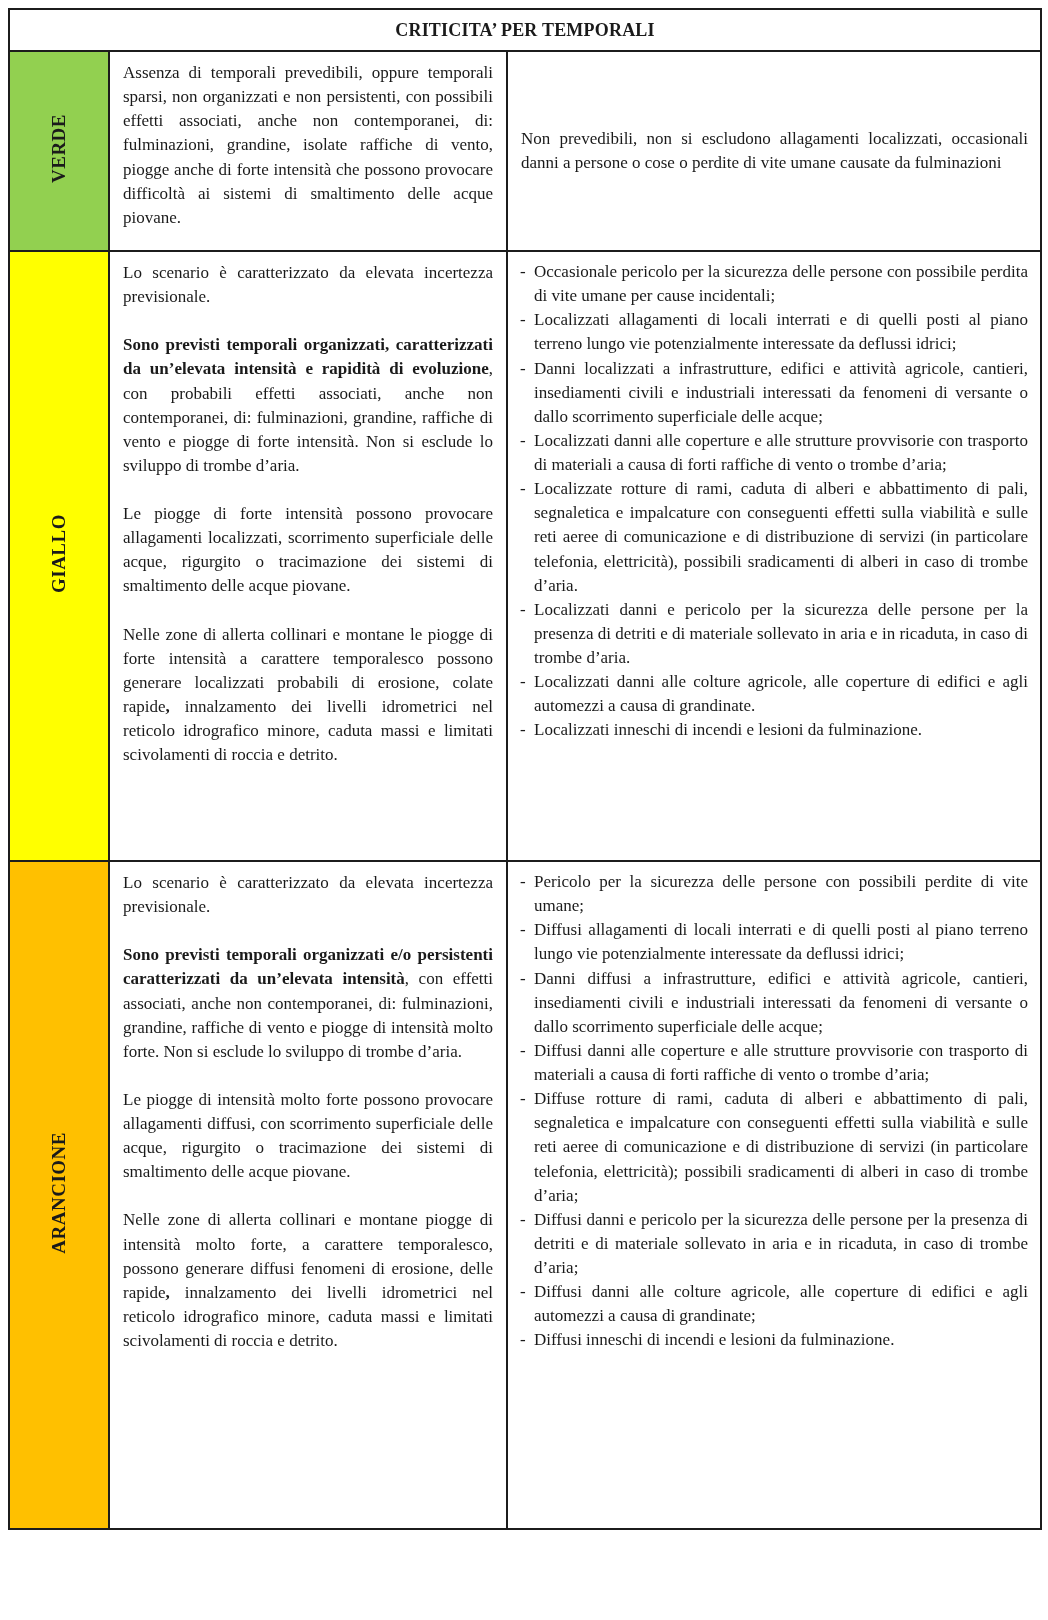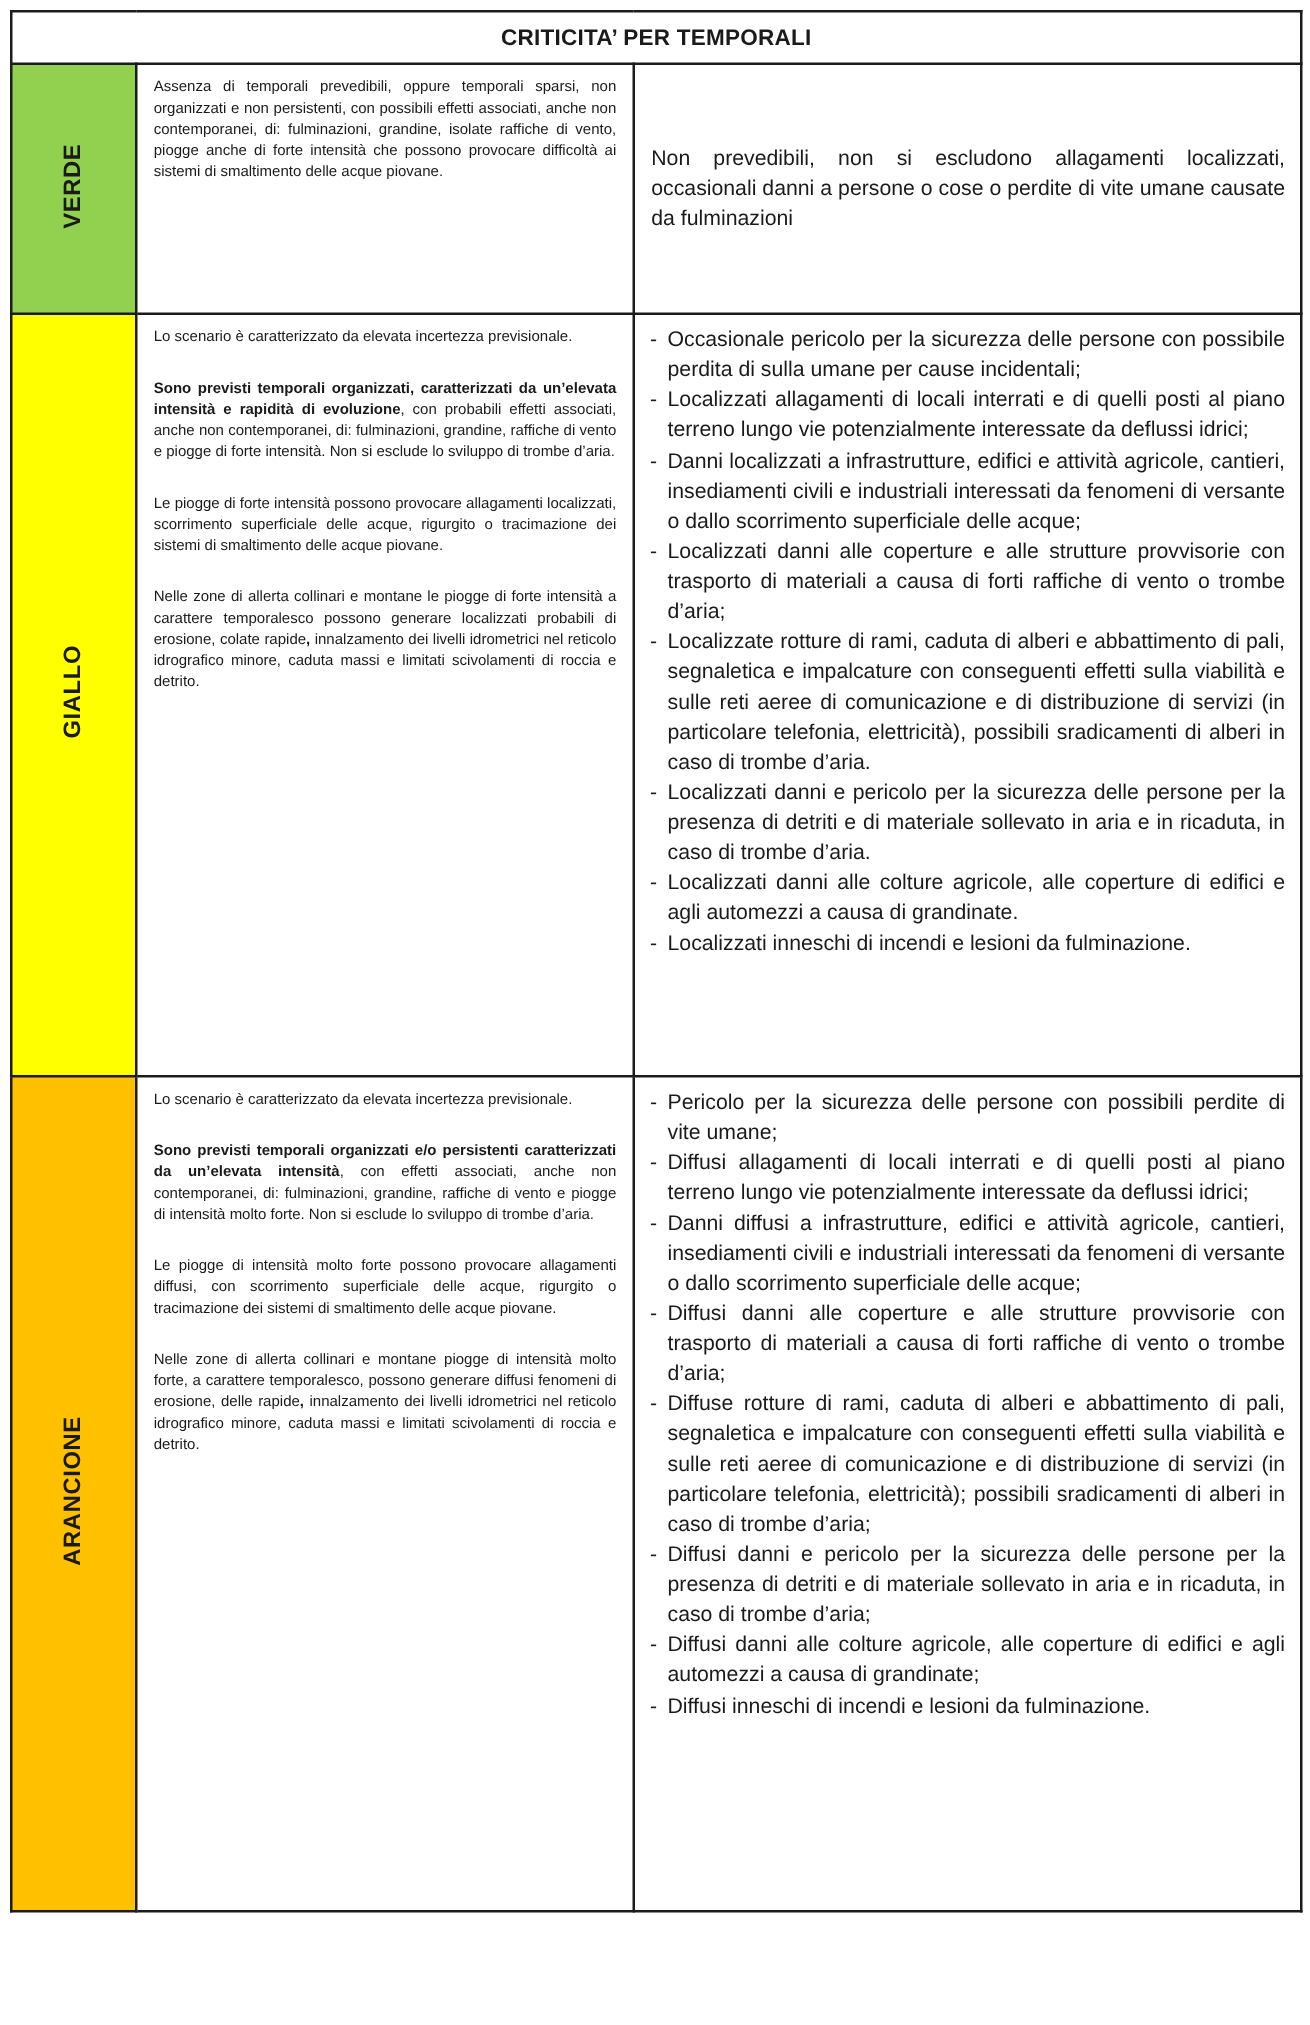--- a/index.html
+++ b/index.html
@@ -7,20 +7,21 @@
     padding: 0;
     background: #ffffff;
     font-family: "Liberation Sans", sans-serif;
     color: #1a1a1a;
   }
   .page {
     width: 840px;
     box-sizing: border-box;
     padding: 8px;
     background: #ffffff;
+    font-family: Liberation Serif, serif;
   }
   table.crit-table {
     border-collapse: collapse;
     table-layout: fixed;
     width: 1032px;
   }
   table.crit-table td {
     border: 2px solid #1c1c1c;
     box-sizing: border-box;
   }
@@ -51,21 +52,21 @@
     writing-mode: vertical-rl;
     transform: rotate(180deg);
     font-weight: bold;
     font-size: 19px;
     letter-spacing: 0.5px;
     color: #1a1a1a;
   }
   .scenario-cell {
     vertical-align: top;
     padding: 9px 13px 8px 13px;
-    font-size: 12px;
+    font-size: 17px;
     line-height: 1.42;
     text-align: justify;
   }
   .effects-cell {
     vertical-align: top;
     padding: 8px 12px 8px 8px;
     font-size: 17px;
     line-height: 1.42;
     text-align: justify;
     border-radius: 12px;
@@ -127,21 +128,21 @@
       <td class="color-cell" style="background: rgb(255, 255, 0);">
         <span class="color-label">GIALLO</span>
       </td>
       <td class="scenario-cell">
             <p class="para"><span>Lo scenario è caratterizzato da elevata incertezza previsionale.</span></p>
             <p class="para"><b>Sono previsti temporali organizzati, caratterizzati da un’elevata intensità e rapidità di evoluzione</b><span>, con probabili effetti associati, anche non contemporanei, di: fulminazioni, grandine, raffiche di vento e piogge di forte intensità. Non si esclude lo sviluppo di trombe d’aria.</span></p>
             <p class="para"><span>Le piogge di forte intensità possono provocare allagamenti localizzati, scorrimento superficiale delle acque, rigurgito o tracimazione dei sistemi di smaltimento delle acque piovane.</span></p>
             <p class="para"><span>Nelle zone di allerta collinari e montane le piogge di forte intensità a carattere temporalesco possono generare localizzati probabili di erosione, colate rapide</span><b>,</b><span> innalzamento dei livelli idrometrici nel reticolo idrografico minore, caduta massi e limitati scivolamenti di roccia e detrito.</span></p>
           </td>
       <td class="effects-cell">
-            <div class="bullet"><span class="dash">-</span><span>Occasionale pericolo per la sicurezza delle persone con possibile perdita di sulla umane per cause incidentali;</span></div>
+            <div class="bullet"><span class="dash">-</span><span>Occasionale pericolo per la sicurezza delle persone con possibile perdita di vite umane per cause incidentali;</span></div>
             <div class="bullet"><span class="dash">-</span><span>Localizzati allagamenti di locali interrati e di quelli posti al piano terreno lungo vie potenzialmente interessate da deflussi idrici;</span></div>
             <div class="bullet"><span class="dash">-</span><span>Danni localizzati a infrastrutture, edifici e attività agricole, cantieri, insediamenti civili e industriali interessati da fenomeni di versante o dallo scorrimento superficiale delle acque;</span></div>
             <div class="bullet"><span class="dash">-</span><span>Localizzati danni alle coperture e alle strutture provvisorie con trasporto di materiali a causa di forti raffiche di vento o trombe d’aria;</span></div>
             <div class="bullet"><span class="dash">-</span><span>Localizzate rotture di rami, caduta di alberi e abbattimento di pali, segnaletica e impalcature con conseguenti effetti sulla viabilità e sulle reti aeree di comunicazione e di distribuzione di servizi (in particolare telefonia, elettricità), possibili sradicamenti di alberi in caso di trombe d’aria.</span></div>
             <div class="bullet"><span class="dash">-</span><span>Localizzati danni e pericolo per la sicurezza delle persone per la presenza di detriti e di materiale sollevato in aria e in ricaduta, in caso di trombe d’aria.</span></div>
             <div class="bullet"><span class="dash">-</span><span>Localizzati danni alle colture agricole, alle coperture di edifici e agli automezzi a causa di grandinate.</span></div>
             <div class="bullet"><span class="dash">-</span><span>Localizzati inneschi di incendi e lesioni da fulminazione.</span></div>
           </td>
     </tr>
 

